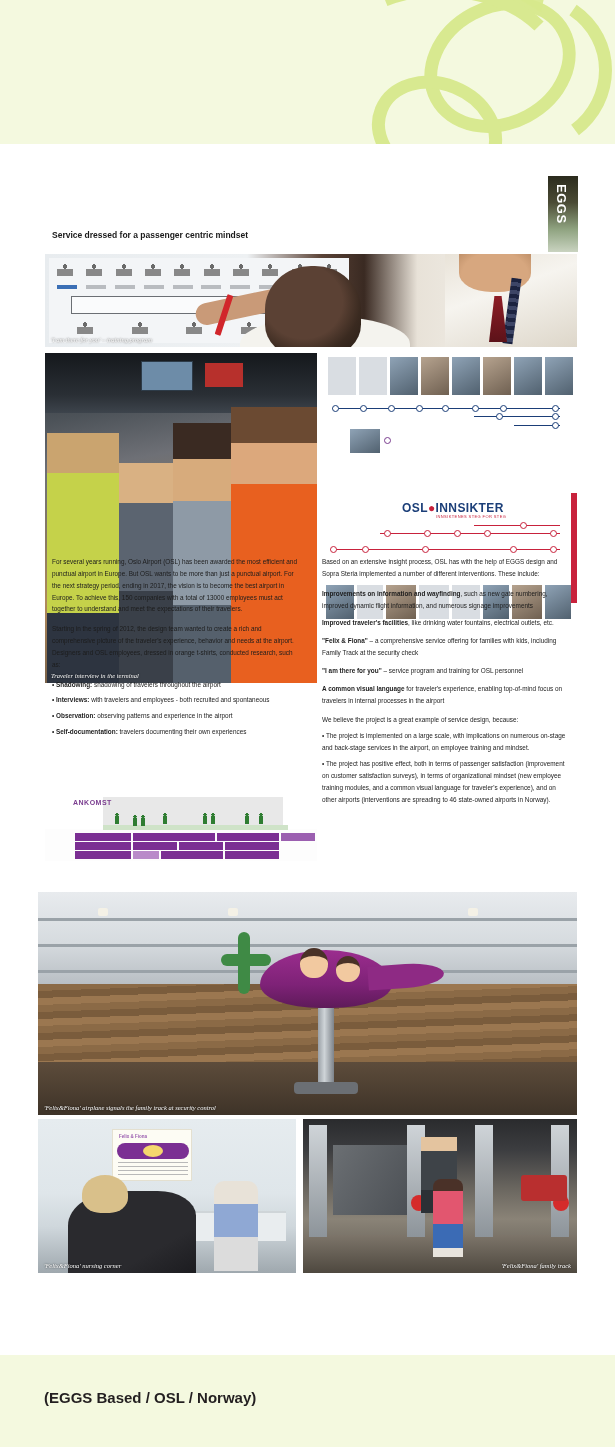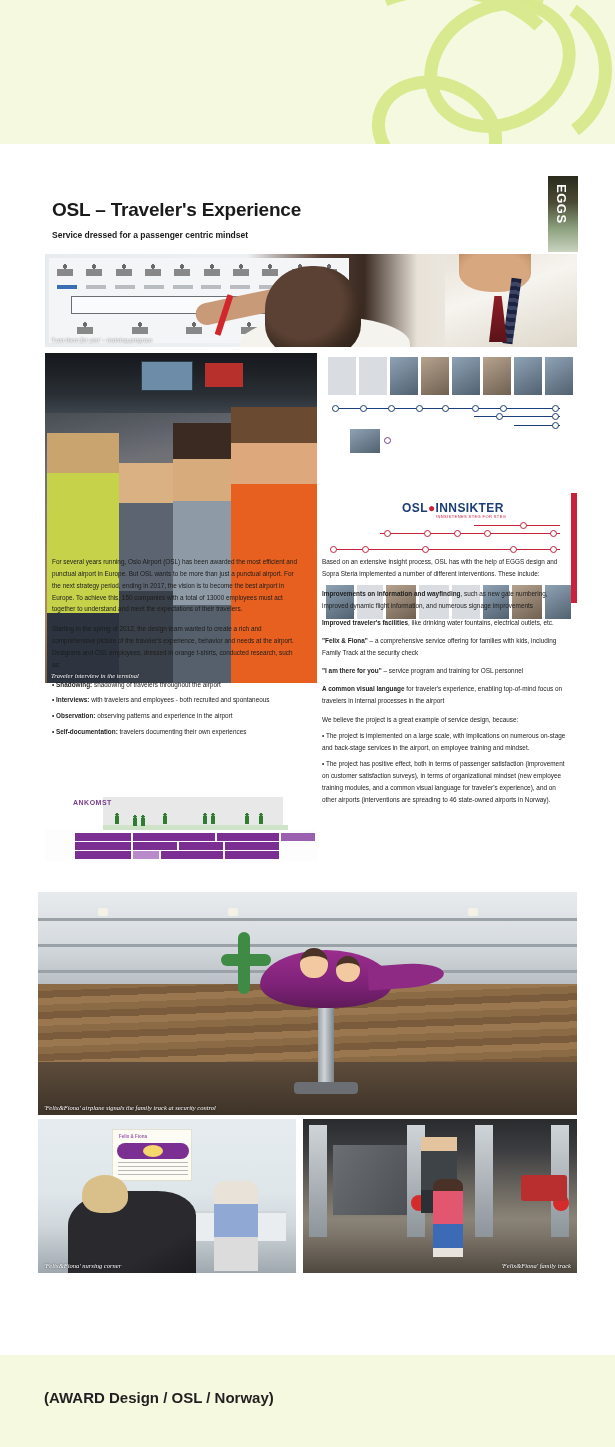--- a/index.html
+++ b/index.html
@@ -451,21 +451,20 @@
         <path d="M60 30 C 110 10, 180 22, 214 56"></path>
       </g>
       <g fill="#d7e98c" opacity="0.9">
         <path d="M196 30 l26 -16 -6 28 z"></path>
       </g>
     </svg>
   </div>
 
   <div class="content">
 
-    <div class="doc-title">OSL – Traveler's Experience</div>
     <div class="doc-subtitle">Service dressed for a passenger centric mindset</div>
 
     <div class="eggs-tab">
       <span>EGGS</span>
     </div>
 
     <div class="fig" id="fig-training">
       <div class="board">
         <div class="row-icons">
           <div class="ic"></div>
@@ -712,16 +711,16 @@
       <div class="reddot" style="left:250px; top:76px;"></div>
       <div class="man"></div>
       <div class="girl"></div>
       <div class="lug"></div>
       <div class="cap" style="left:auto; right:6px;">'Felix&amp;Fiona' family track</div>
     </div>
 
   </div>
 
   <div class="footer">
-    <div class="footer-text">(AWARD Design / OSL / Norway)</div>
+    <div class="footer-text">(EGGS Based / OSL / Norway)</div>
   </div>
 
 </div>
 
 </body></html>

